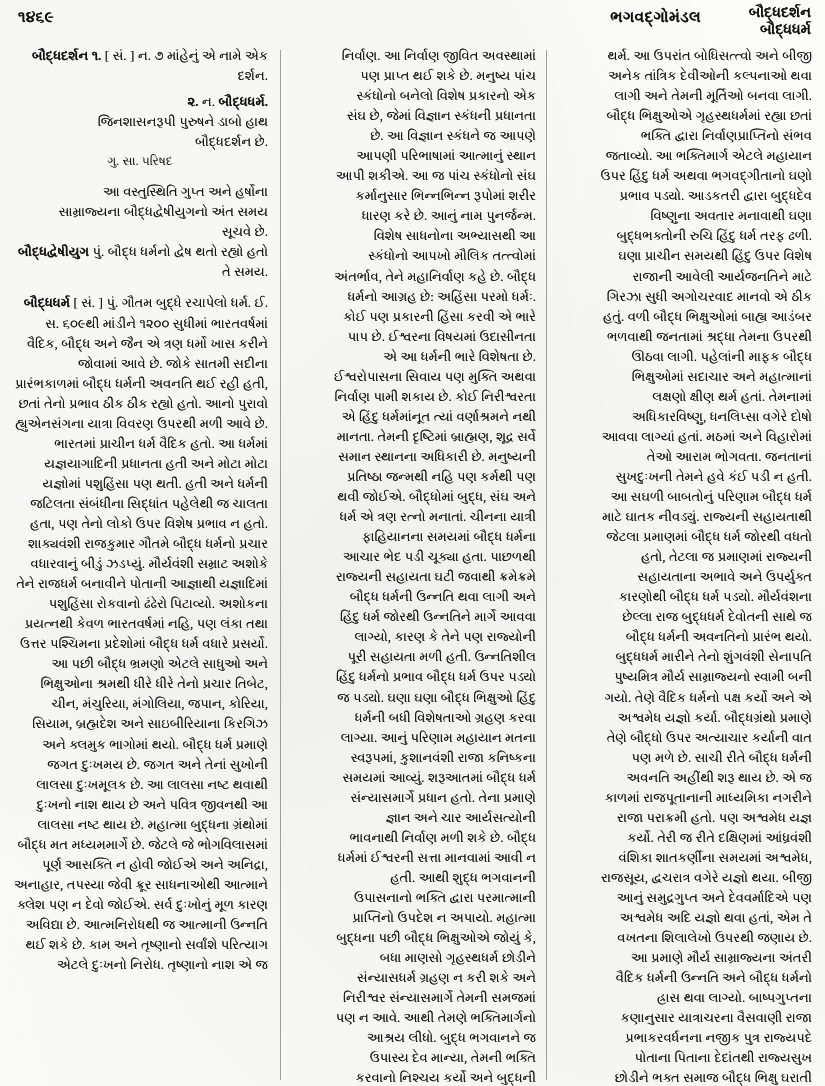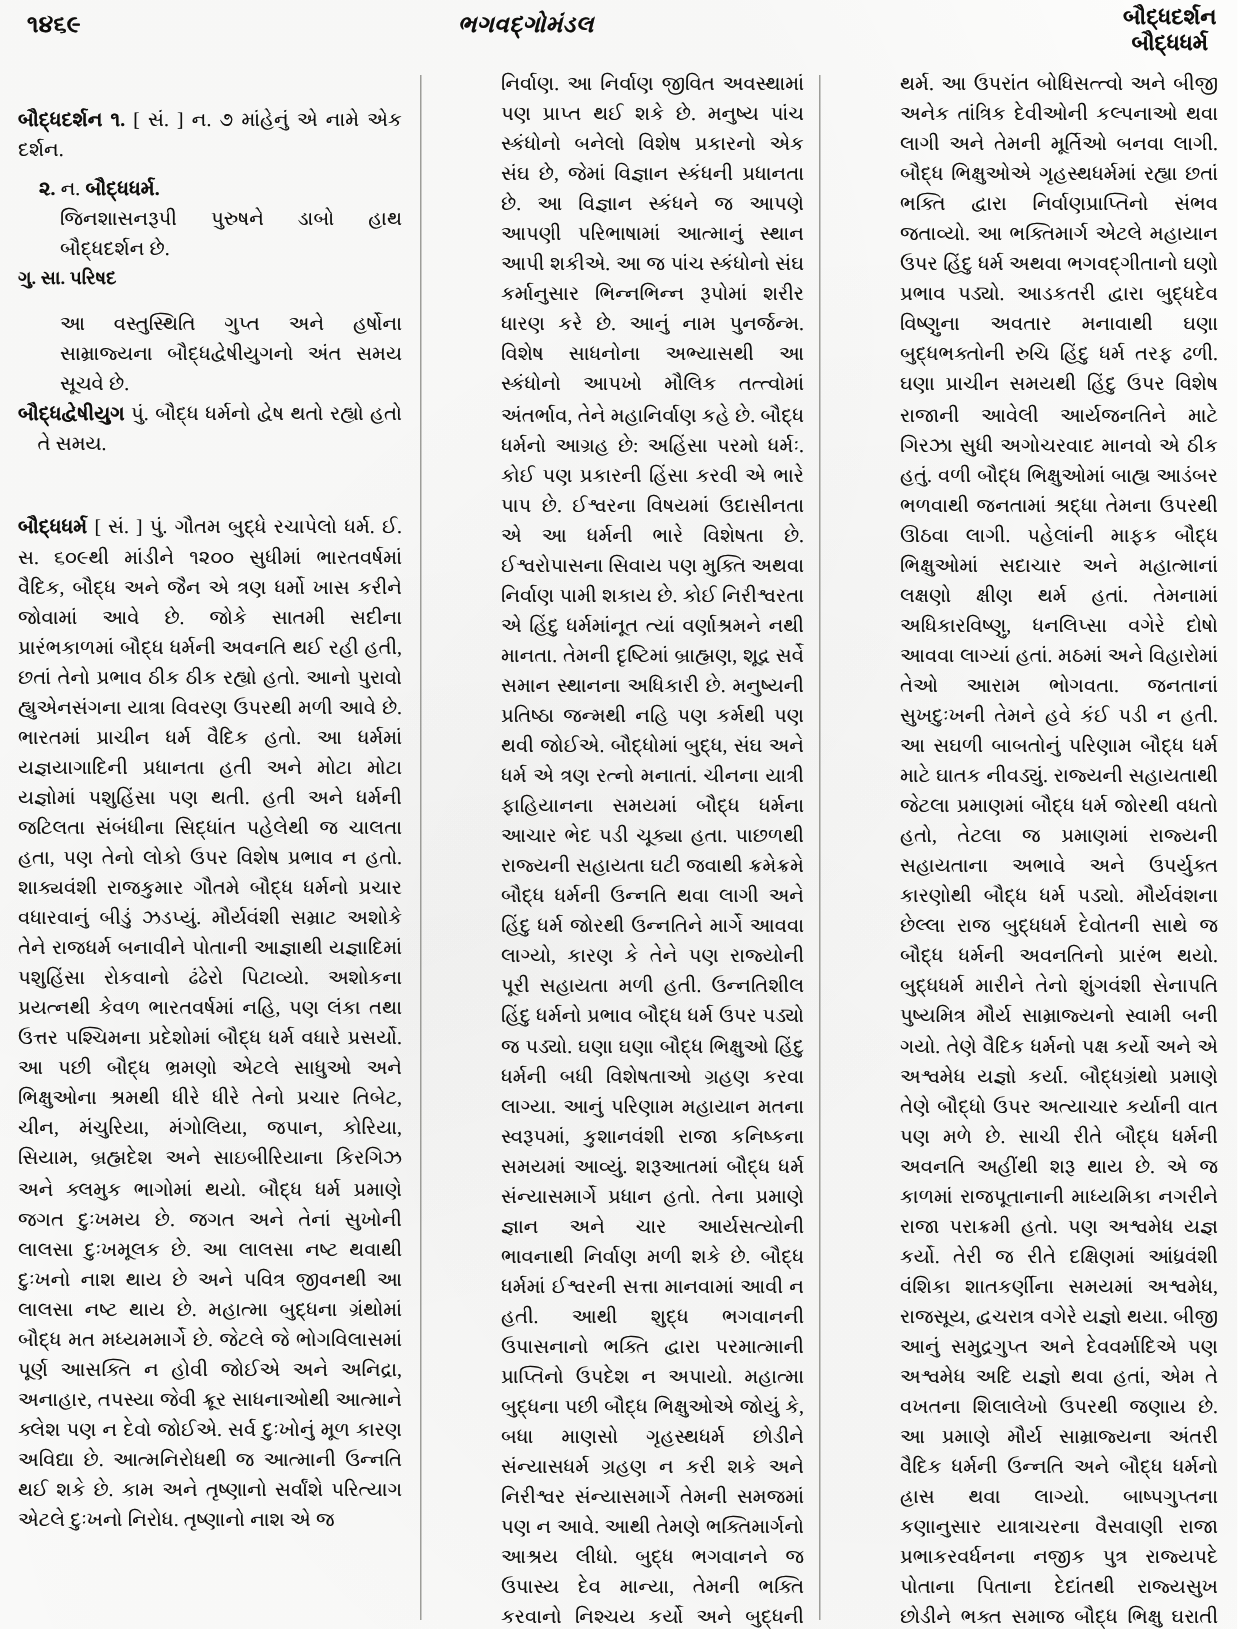--- a/index.html
+++ b/index.html
@@ -43,21 +43,20 @@
   }
   .rh-center {
     position: absolute;
     left: 0;
     top: 8px;
     width: 701px;
     text-align: center;
     font-size: 15.5px;
     font-weight: bold;
     letter-spacing: 0.3px;
-    font-style: italic;
   }
   .rh-right {
     position: absolute;
     right: 14px;
     top: 4px;
     text-align: center;
     font-size: 14.5px;
     font-weight: bold;
     line-height: 1.18;
   }
@@ -95,43 +94,44 @@
   
   .para {
     margin: 0;
     font-size: 13.1px;
     line-height: 20.05px;
     text-align: justify;
     text-justify: inter-word;
     word-spacing: 0.2px;
     hyphens: none;
   }
-  .entry       { text-indent: 0; padding-left: 0; margin-top: 24px; }
+  .entry       { text-indent: 0; padding-left: 0; }
   .entry-cont  { padding-left: 13px; text-indent: -13px; }
   .sense       { padding-left: 14px; text-indent: 0; font-family: Liberation Serif, serif; }
   .quote       { padding-left: 28px; text-indent: 0; }
   .body        { text-indent: 0; margin-left: 42px; }
 
   .hw   { font-weight: bold; }
   .gram { font-weight: normal; }
   .cite {
     display: block;
-    text-align: left;
+    text-align: center;
     font-size: 12.4px;
-    font-weight: bold;
+    font-weight: normal;
     line-height: 19px;
   }
   .gap-sm { height: 6px; }
   .gap-md { height: 11px; }
 
   .tailnum { font-weight: bold; }
 
   
   .page :is(.para, .rh-folio, .rh-center, .rh-right) {
     text-shadow: 0 0 0.35px rgba(0,0,0,0.45);
+    text-align: right;
   }
 </style>
 </head>
 <body>
 
 <div class="page">
 
   <div class="running-head">
     <div class="rh-folio">૧૪૬૯</div>
     <div class="rh-center">ભગવદ્ગોમંડલ</div>

